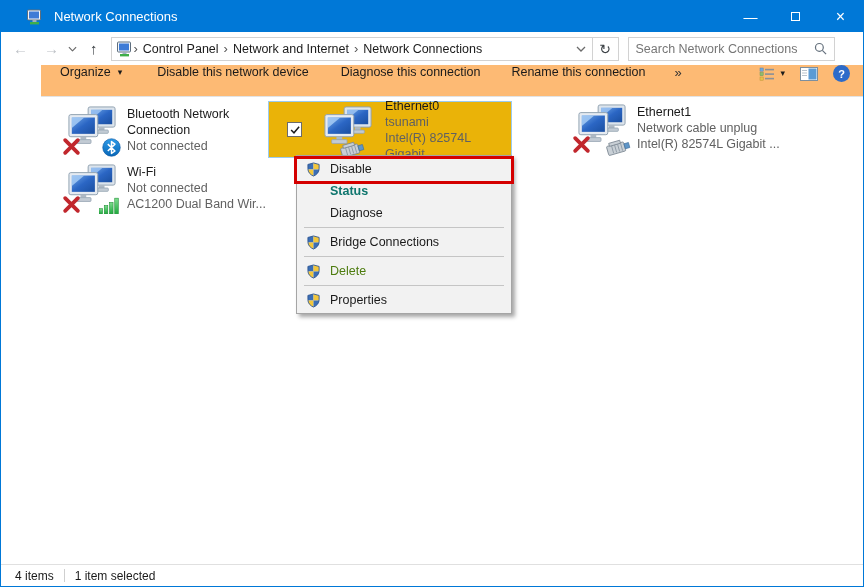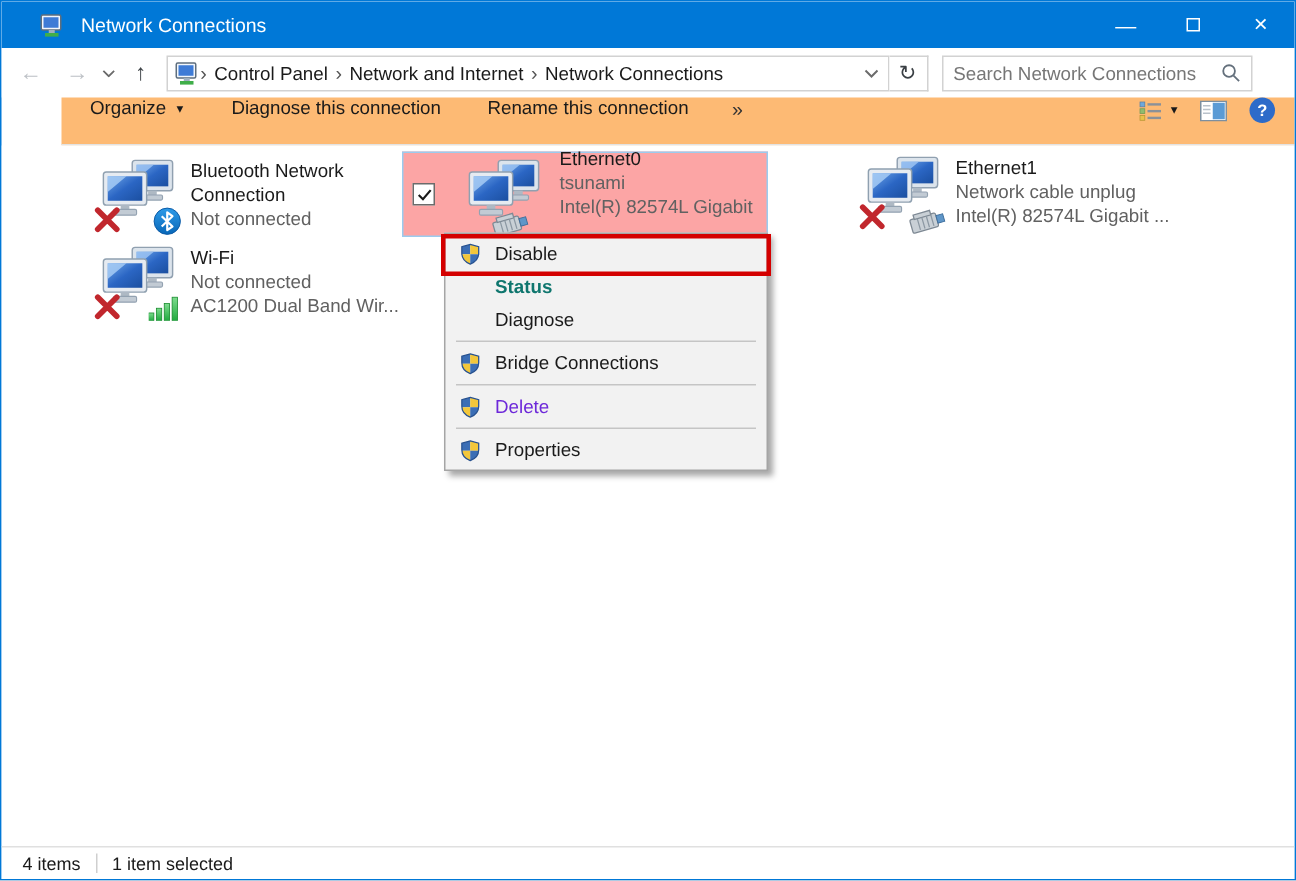--- a/index.html
+++ b/index.html
@@ -60,33 +60,33 @@
   .badge-wifi { right: -3px; bottom: -1px; width: 21px; height: 17px; }
   .badge-plug { left: 16px; bottom: -4px; width: 27px; height: 19px; }
   .badge-plug-r { right: -5px; bottom: -4px; width: 27px; height: 19px; }
 
   .tile-text { margin-left: 10px; font-size: 12.5px; line-height: 16px; color: #616161; padding-top: 1px; }
   .tile-title { color: #1A1A1A; }
   .tile-bt   { left: 66px; top: 8px; }  .tile-bt .tile-text { width: 142px; }
   .tile-wifi { left: 66px; top: 66px; } .tile-wifi .tile-text { width: 150px; }
   .tile-eth1 { left: 576px; top: 6px; } .tile-eth1 .tile-text { width: 150px; }
 
-  .sel-tile { left: 267px; top: 4px; width: 244px; height: 57px; background: #fca5a5; border: 1px solid #9BCBEF; display: flex; align-items: center; }
+  .sel-tile { left: 267px; top: 4px; width: 244px; height: 57px; background: #eab308; border: 1px solid #9BCBEF; display: flex; align-items: center; padding-left: 12px; }
   .checkbox { width: 15px; height: 15px; background: #fff; border: 1px solid #6B6B6B; margin-left: 6px; display: flex; align-items: center; justify-content: center; flex: none; }
   .sel-tile .net-icon { margin-left: 21px; }
   .sel-tile .tile-text { margin-left: 12px; width: 140px; }
 
   
   .menu { position: absolute; left: 295px; top: 58px; width: 216px; background: #F2F2F2; border: 1px solid #A5A5A5; box-shadow: 3px 3px 4px rgba(0,0,0,0.35); padding: 2px 0; font-size: 12.5px; color: #1A1A1A; }
   .mi { height: 22px; display: flex; align-items: center; }
   .mi-gutter { width: 33px; display: flex; justify-content: center; flex: none; }
   .shield { width: 15px; height: 15px; display: block; }
   .mi-sep { height: 1px; background: #C5C5C5; margin: 3px 7px; }
   .mi-bold .label { font-weight: bold; color: #0f766e; }
-  .mi-disabled .label { color: #6d28d9; }
+  .mi-disabled .label { color: #4d7c0f; }
   .red-box { position: absolute; left: -3px; right: -3px; top: 0px; height: 28px; border: 3px solid #D40000; pointer-events: none; }
 
   
   .statusbar { height: 22px; border-top: 1px solid #E0E0E0; display: flex; align-items: center; font-size: 12px; color: #1A1A1A; background: #fff; }
   .sb-count { margin-left: 14px; }
   .sb-div { width: 1px; height: 13px; background: #CFCFCF; margin: 0 10px; }
 </style>
 </head>
 <body>
 
@@ -254,20 +254,21 @@
           </svg>
         </span>
     </div>
   </div>
 
   <div class="toolbar">
     <div class="tb-organize">
       <span>Organize</span>
       <span class="caret">▾</span>
     </div>
+    <span class="tb-disable">Disable this network device</span>
     <span class="tb-diagnose">Diagnose this connection</span>
     <span class="tb-rename">Rename this connection</span>
     <span class="tb-overflow">»</span>
     <div class="tb-right">
       <div class="view-btn">
         <svg width="16" height="14" viewBox="0 0 16 14">
             <use href="#sym-viewicon"></use>
           </svg>
         <span class="caret">▾</span>
       </div>

